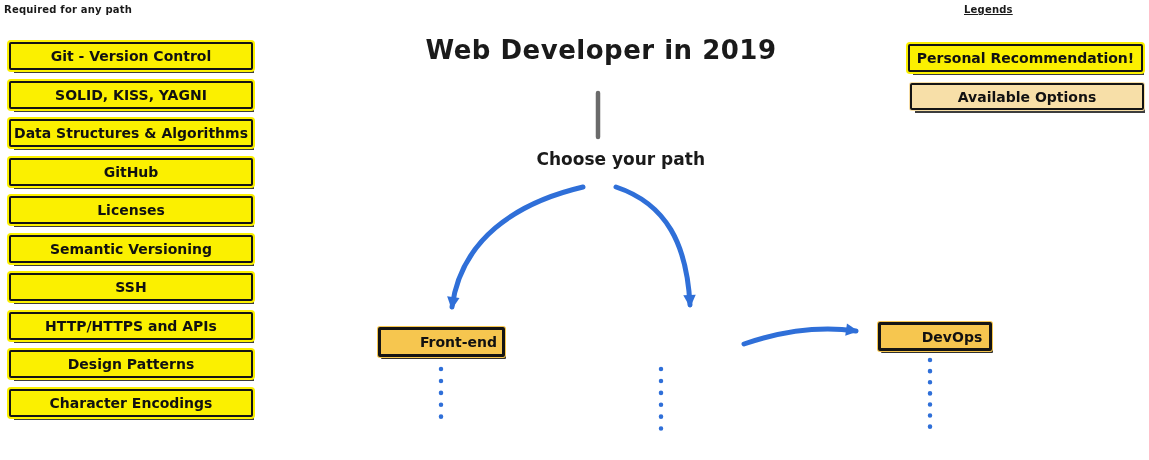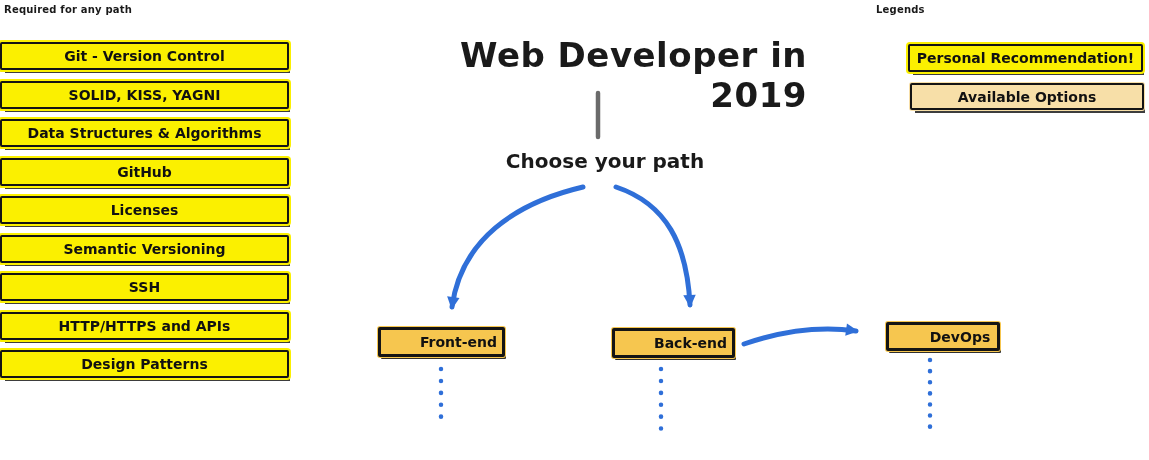--- a/index.html
+++ b/index.html
@@ -37,32 +37,32 @@
   }
   .goldbox{
     background:var(--gold);
     border-width:3px;
     box-shadow:0 0 0 1px var(--gold), 2px 3px 0 -1px #2f2f2f;
     padding-left:34px;
   }
 
   
   .req-list{
-    position:absolute;left:0;top:42px;width:289px;
+    position:absolute;left:9px;top:42px;width:244px;
     display:flex;flex-direction:column;gap:10.5px;
   }
   .req-list .node{position:relative;height:28px;width:100%;}
 
   .page-title{
-    position:absolute;left:357px;top:35px;width:450px;
-    text-align:right;font-size:34px;font-weight:bold;letter-spacing:0.5px;color:#1a1a1a;
+    position:absolute;left:376px;top:35px;width:450px;
+    text-align:center;font-size:26px;font-weight:bold;letter-spacing:0.5px;color:#1a1a1a;
   }
   .choose-label{
     position:absolute;left:505px;top:149px;width:200px;
-    text-align:center;font-size:20px;font-weight:bold;color:#1a1a1a;
+    text-align:right;font-size:17px;font-weight:bold;color:#1a1a1a;
   }
 
   svg.overlay{position:absolute;left:0;top:0;width:1149px;height:460px;pointer-events:none;}
   .stem{stroke:var(--gray);stroke-width:4.5;stroke-linecap:round;}
   .arrow{stroke:var(--blue);stroke-width:5;fill:none;stroke-linecap:round;}
   .arrowhead{fill:var(--blue);}
   .dots{stroke:var(--blue);stroke-width:4.5;fill:none;stroke-linecap:round;}
 </style>
 </head>
 <body>
@@ -73,20 +73,21 @@
   <div class="req-list">
       <div class="node ybox">Git - Version Control</div>
       <div class="node ybox">SOLID, KISS, YAGNI</div>
       <div class="node ybox">Data Structures &amp; Algorithms</div>
       <div class="node ybox">GitHub</div>
       <div class="node ybox">Licenses</div>
       <div class="node ybox">Semantic Versioning</div>
       <div class="node ybox">SSH</div>
       <div class="node ybox">HTTP/HTTPS and APIs</div>
       <div class="node ybox">Design Patterns</div>
+      <div class="node ybox">Character Encodings</div>
     </div>
 
   <div class="page-title">Web Developer in 2019</div>
   <div class="choose-label">Choose your path</div>
 
   <svg class="overlay" viewBox="0 0 1149 460">
     <defs>
       <marker id="ah" viewBox="0 0 12 12" refX="9" refY="6" markerWidth="15" markerHeight="15" orient="auto" markerUnits="userSpaceOnUse">
         <path class="arrowhead" d="M1,1 L11,6 L1,11 Z"></path>
       </marker>
@@ -94,20 +95,19 @@
     <line class="stem" x1="598" y1="93" x2="598" y2="137"></line>
     <path class="arrow" d="M 583 187 C 515 203 461 240 452 307" marker-end="url(#ah)"></path>
     <path class="arrow" d="M 616 187 C 667 204 687 245 690 305" marker-end="url(#ah)"></path>
     <path class="arrow" d="M 744 344 C 785 330 820 326 856 331" marker-end="url(#ah)"></path>
     <line class="dots" x1="441" y1="369" x2="441" y2="428" stroke-dasharray="0.1 11.8"></line>
     <line class="dots" x1="661" y1="369" x2="661" y2="430" stroke-dasharray="0.1 11.8"></line>
     <line class="dots" x1="930" y1="360" x2="930" y2="437" stroke-dasharray="0.1 11"></line>
   </svg>
 
   <div class="node goldbox" style="left:378px;top:327px;width:127px;height:30px;">Front-end</div>
-  <div class="node goldbox" style="left:612px;top:328px;width:123px;height:30px;">Back-end</div>
-  <div class="node goldbox" style="left:878px;top:322px;width:114px;height:29px;margin-left:8px;">DevOps</div>
+  <div class="node goldbox" style="left:878px;top:322px;width:114px;height:29px;">DevOps</div>
 
-  <div class="section-title" style="left:876px;top:4px;">Legends</div>
+  <div class="section-title" style="left:964px;top:4px;text-decoration:underline;">Legends</div>
   <div class="node ybox" style="left:908px;top:44px;width:235px;height:28px;">Personal Recommendation!</div>
   <div class="node creambox" style="left:910px;top:83px;width:234px;height:27px;">Available Options</div>
 
 </div>
 
 </body></html>

